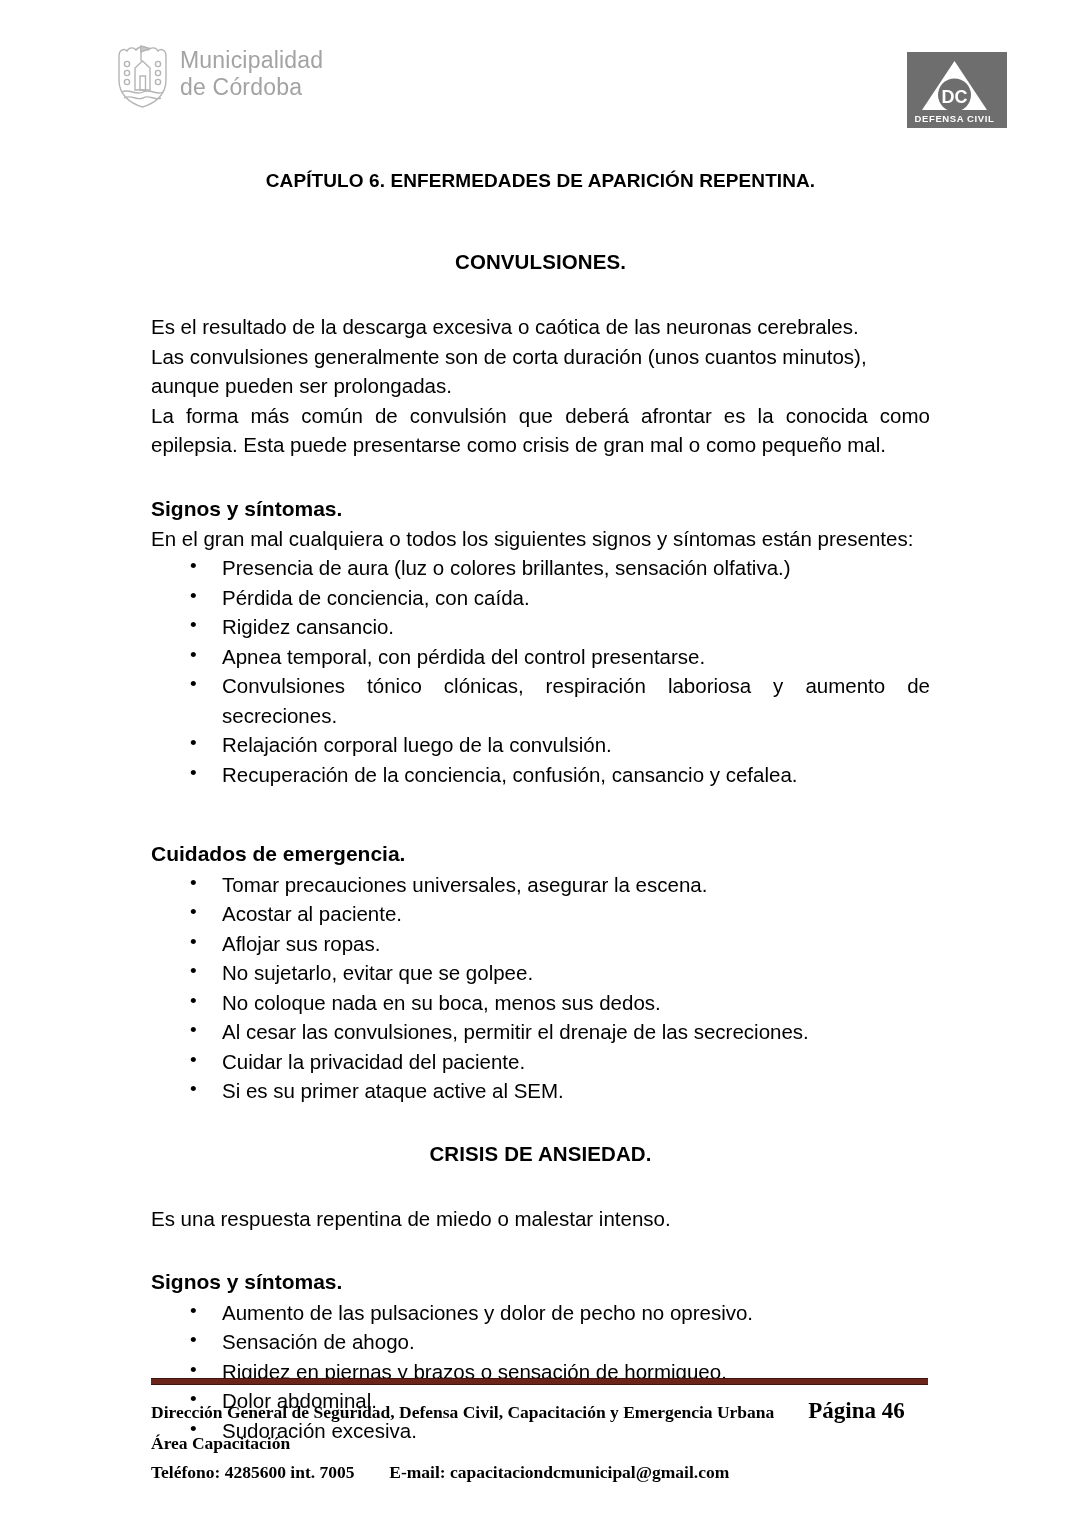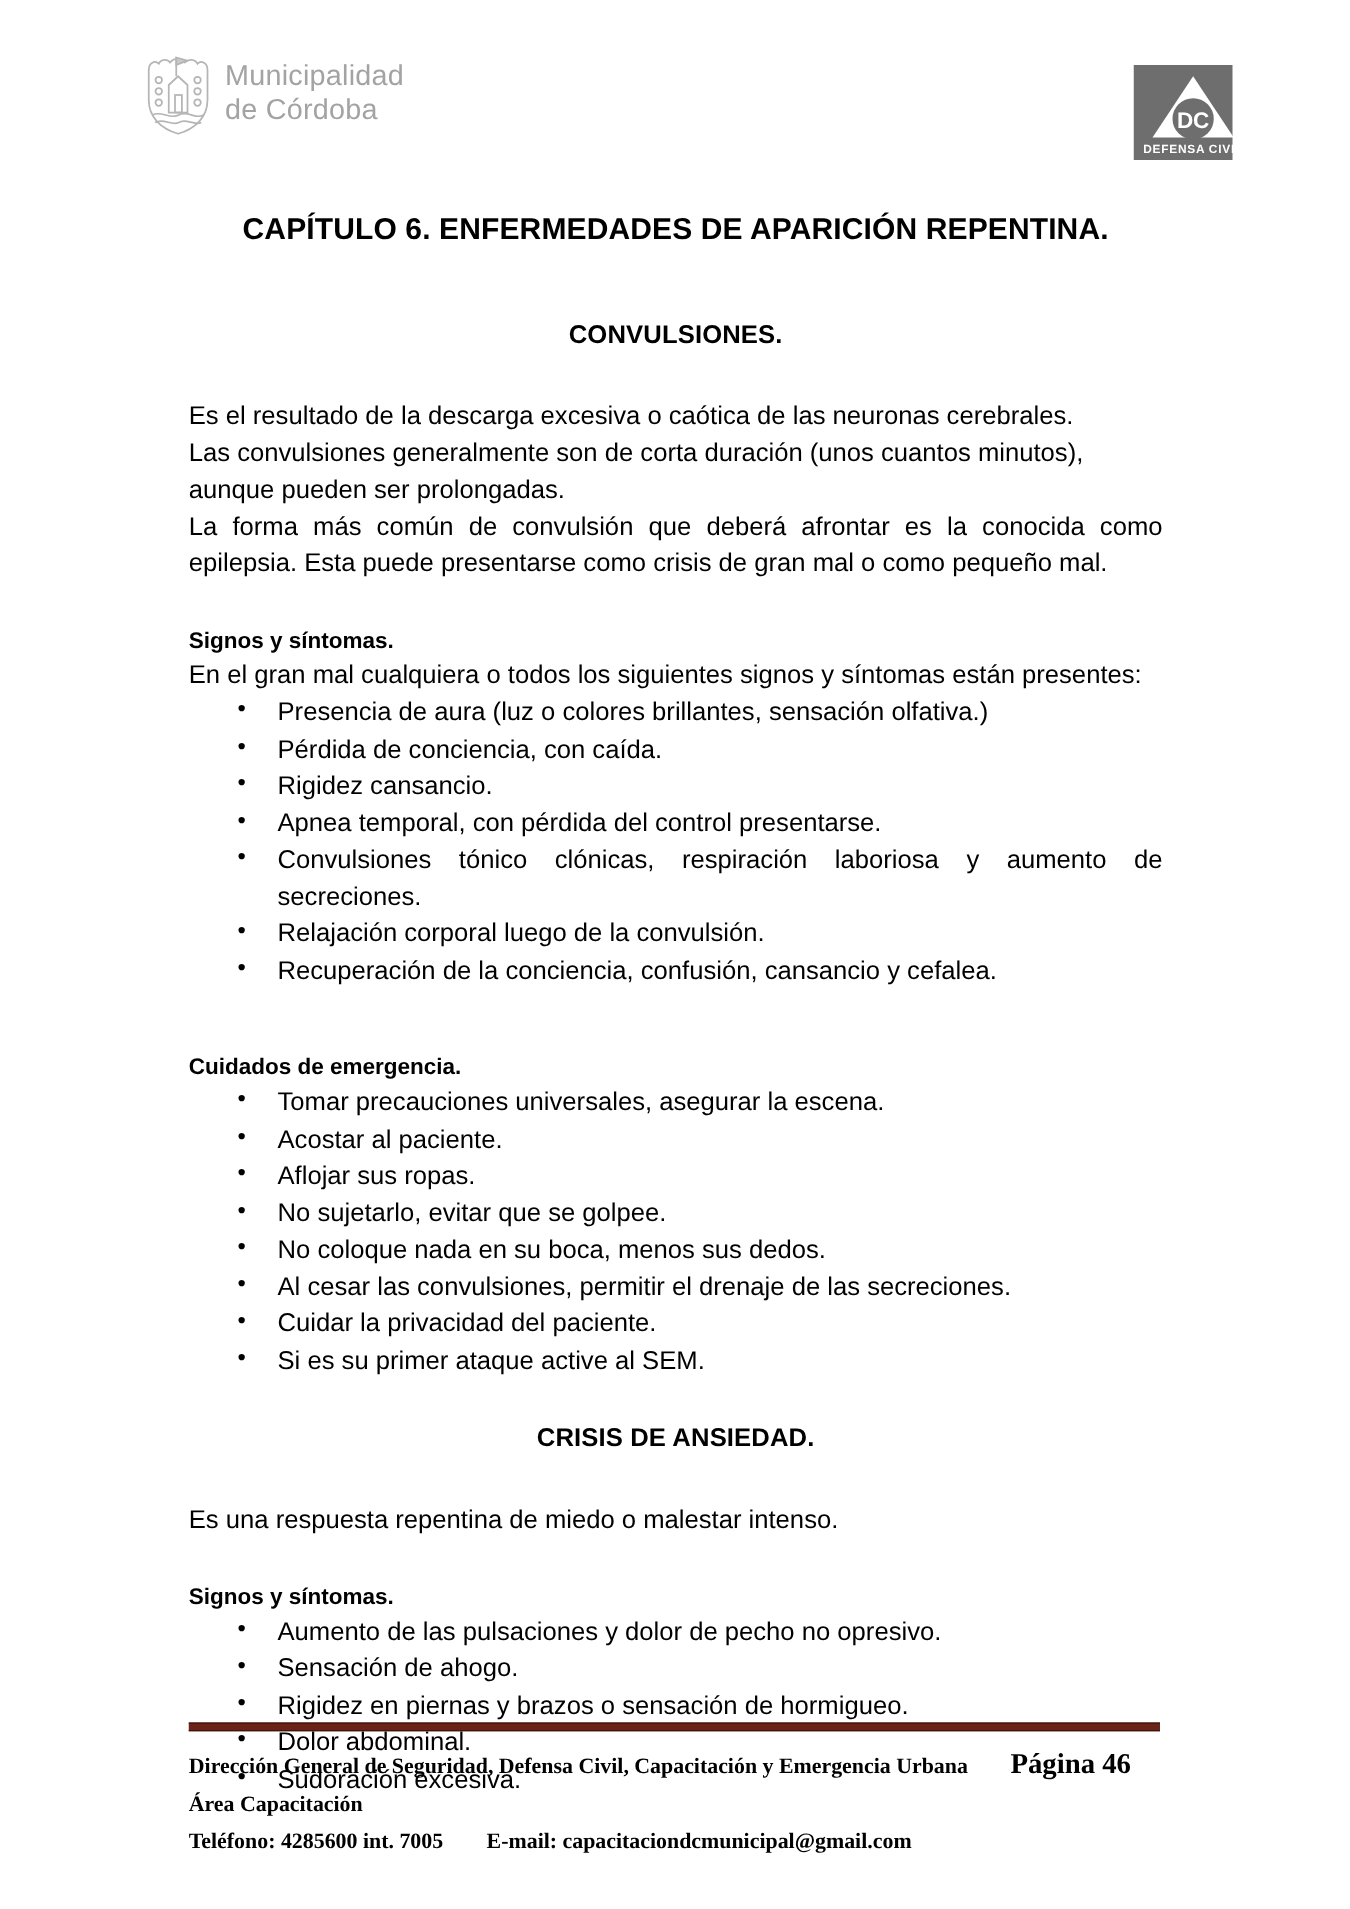--- a/index.html
+++ b/index.html
@@ -45,40 +45,40 @@
     line-height: 1.18;
     color: #a3a3a3;
     font-size: 23px;
     letter-spacing: 0.2px;
   }
 
   .dc-logo {
     position: absolute;
     left: 907px;
     top: 52px;
-    width: 79px;
+    width: 100px;
     height: 76px;
     background: #6e6e6e;
     text-align: center;
   }
   .dc-logo svg { display: block; }
 
   
   .doc {
     position: absolute;
     left: 151px;
     top: 0;
     width: 779px;
   }
 
   .chapter-title {
     margin: 0;
     padding-top: 170px;
     text-align: center;
-    font-size: 24px;
+    font-size: 19px;
     font-weight: bold;
     letter-spacing: 0.1px;
   }
 
   .section-title {
     margin: 0;
     text-align: center;
     font-size: 20.5px;
     font-weight: bold;
     letter-spacing: 0.1px;
@@ -91,21 +91,21 @@
     font-size: 20.5px;
     line-height: 1.44;
     text-align: justify;
   }
   p.body.left { text-align: left; }
 
   .para-block { margin-top: 38px; }
 
   h3.subhead {
     margin: 0;
-    font-size: 18px;
+    font-size: 21px;
     font-weight: bold;
     line-height: 1.44;
   }
 
   ul.bullets {
     margin: 0;
     padding: 0;
     list-style: none;
   }
   ul.bullets > li {

